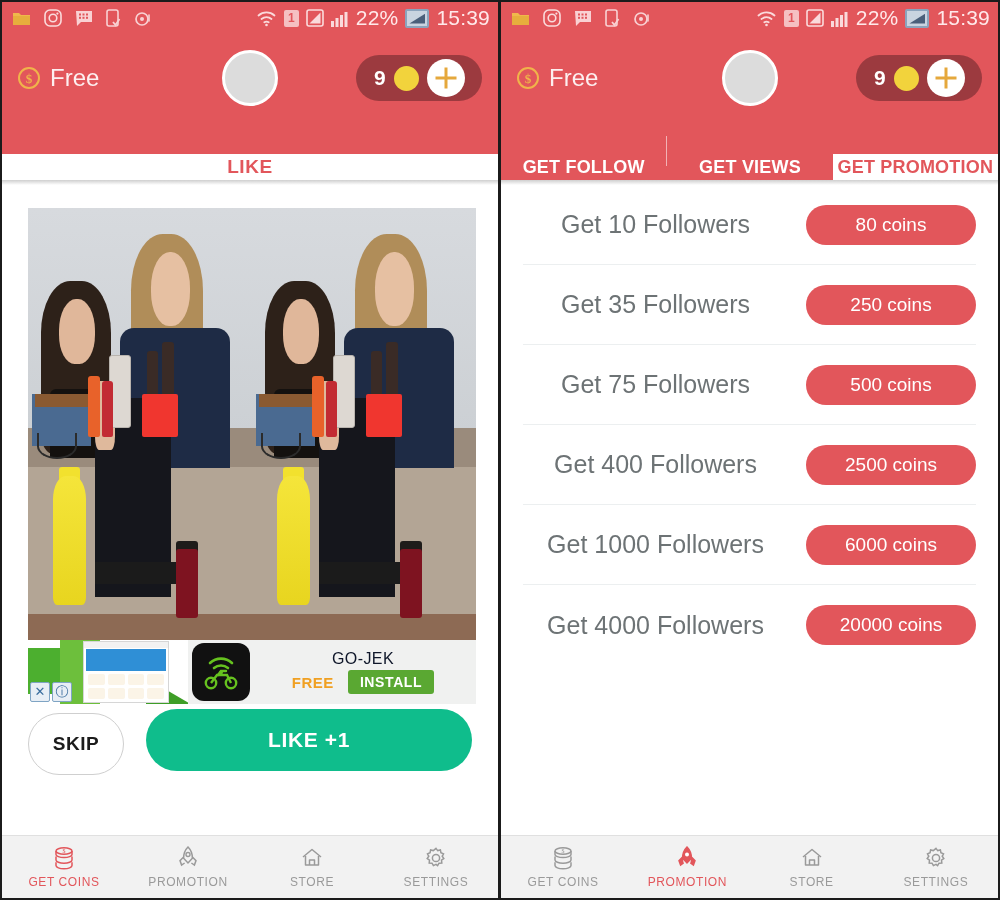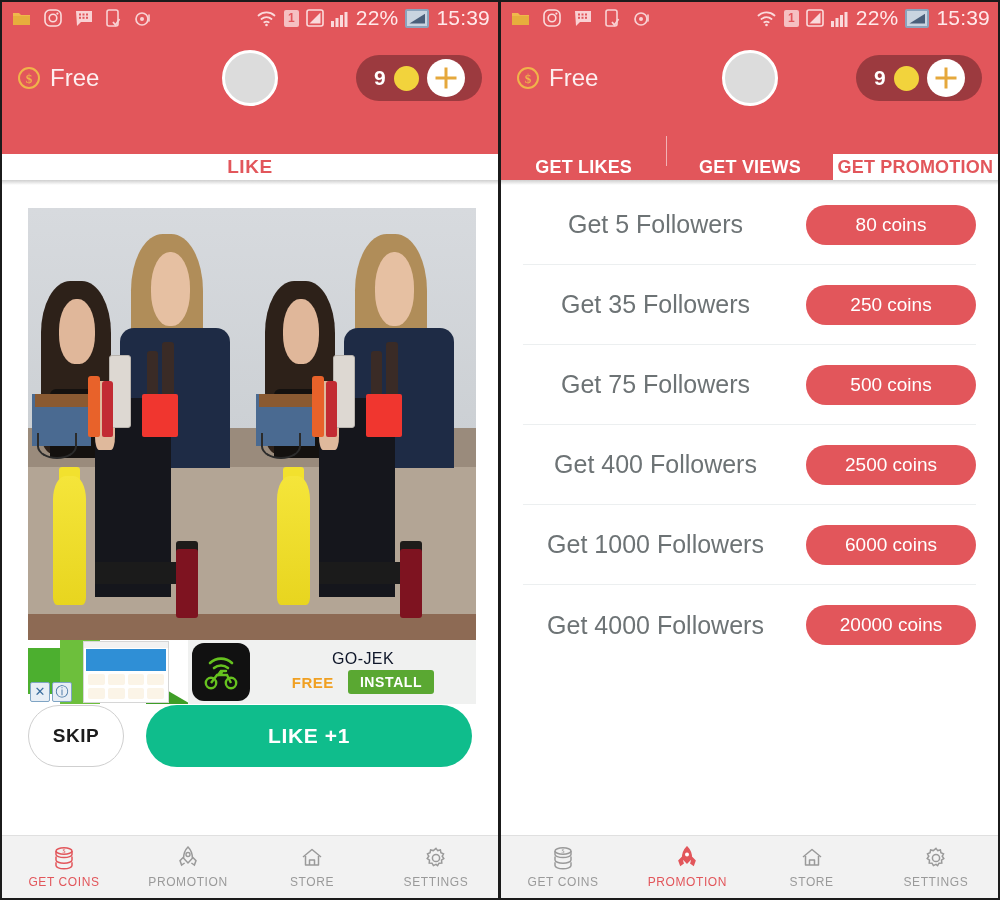--- a/index.html
+++ b/index.html
@@ -186,21 +186,21 @@
 
   
   .actions {
     position: absolute; left: 0; right: 0; top: 520px;
     display: flex; align-items: center; padding: 0 26px; gap: 22px;
   }
   .skip-btn {
     width: 96px; height: 62px; border-radius: 31px;
     background: #ffffff; border: 1px solid #cfcfcf;
     display: flex; align-items: center; justify-content: center;
-    color: #1c1c1c; font-size: 19px; font-weight: bold; letter-spacing: .5px;
+    color: #1c1c1c; font-size: 19px; font-weight: bold; letter-spacing: .5px; margin-top: 8px;
   }
   .like-btn {
     flex: 1; height: 62px; border-radius: 31px;
     background: #0fbd8c;
     display: flex; align-items: center; justify-content: center;
     color: #ffffff; font-size: 21px; font-weight: bold; letter-spacing: .6px;
   }
 
   
   .content-right { height: 627px; background: #ffffff; padding: 0 22px; }
@@ -559,30 +559,30 @@
       </div>
       <div class="avatar"></div>
       <div class="coin-pill">
         <span class="coin-count">9</span>
         <div class="coin-dot"></div>
         <div class="plus-btn"></div>
       </div>
     </div>
 
     <div class="tabbar three">
-      <div class="tab">GET LIKES</div>
+      <div class="tab">GET FOLLOW</div>
       <div class="tab-div"></div>
       <div class="tab">GET VIEWS</div>
       <div class="tab active">GET PROMOTION</div>
     </div>
     <div class="tab-shadow"></div>
 
     <div class="content-right">
       <div class="list-row">
-        <div class="row-label">Get 5 Followers</div>
+        <div class="row-label">Get 10 Followers</div>
         <div class="row-pill">80 coins</div>
       </div>
       <div class="list-row">
         <div class="row-label">Get 35 Followers</div>
         <div class="row-pill">250 coins</div>
       </div>
       <div class="list-row">
         <div class="row-label">Get 75 Followers</div>
         <div class="row-pill">500 coins</div>
       </div>

